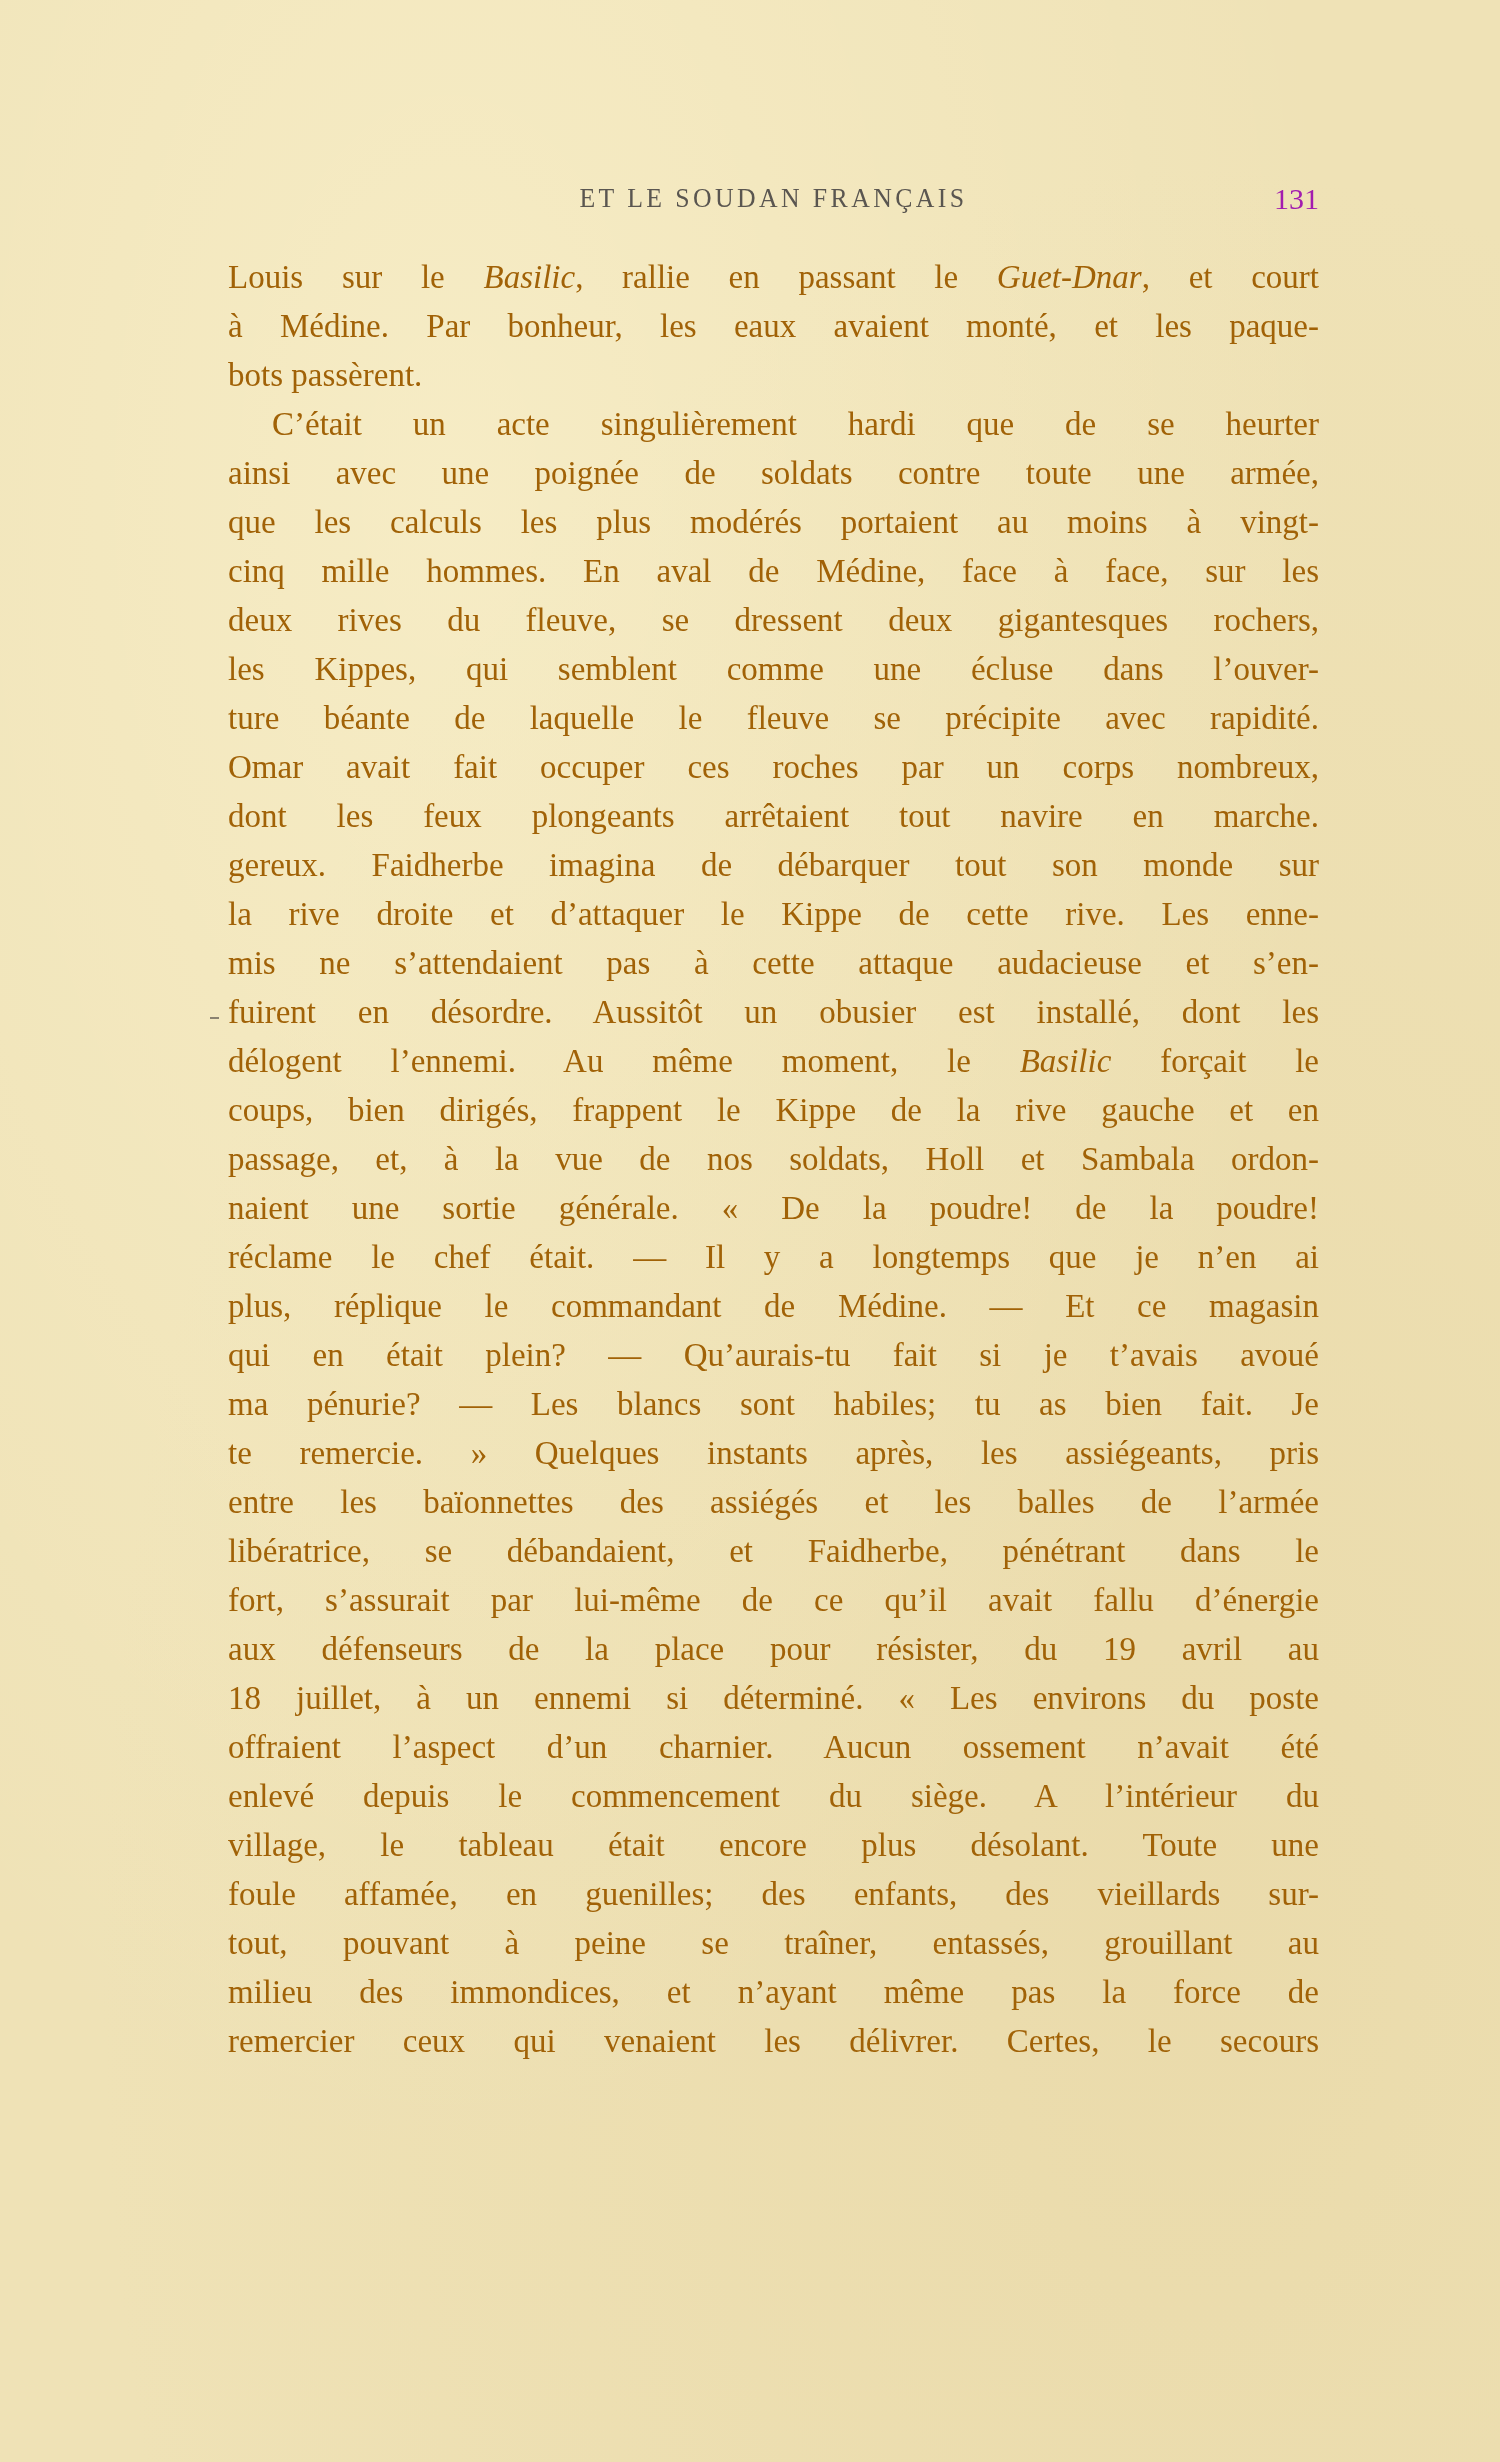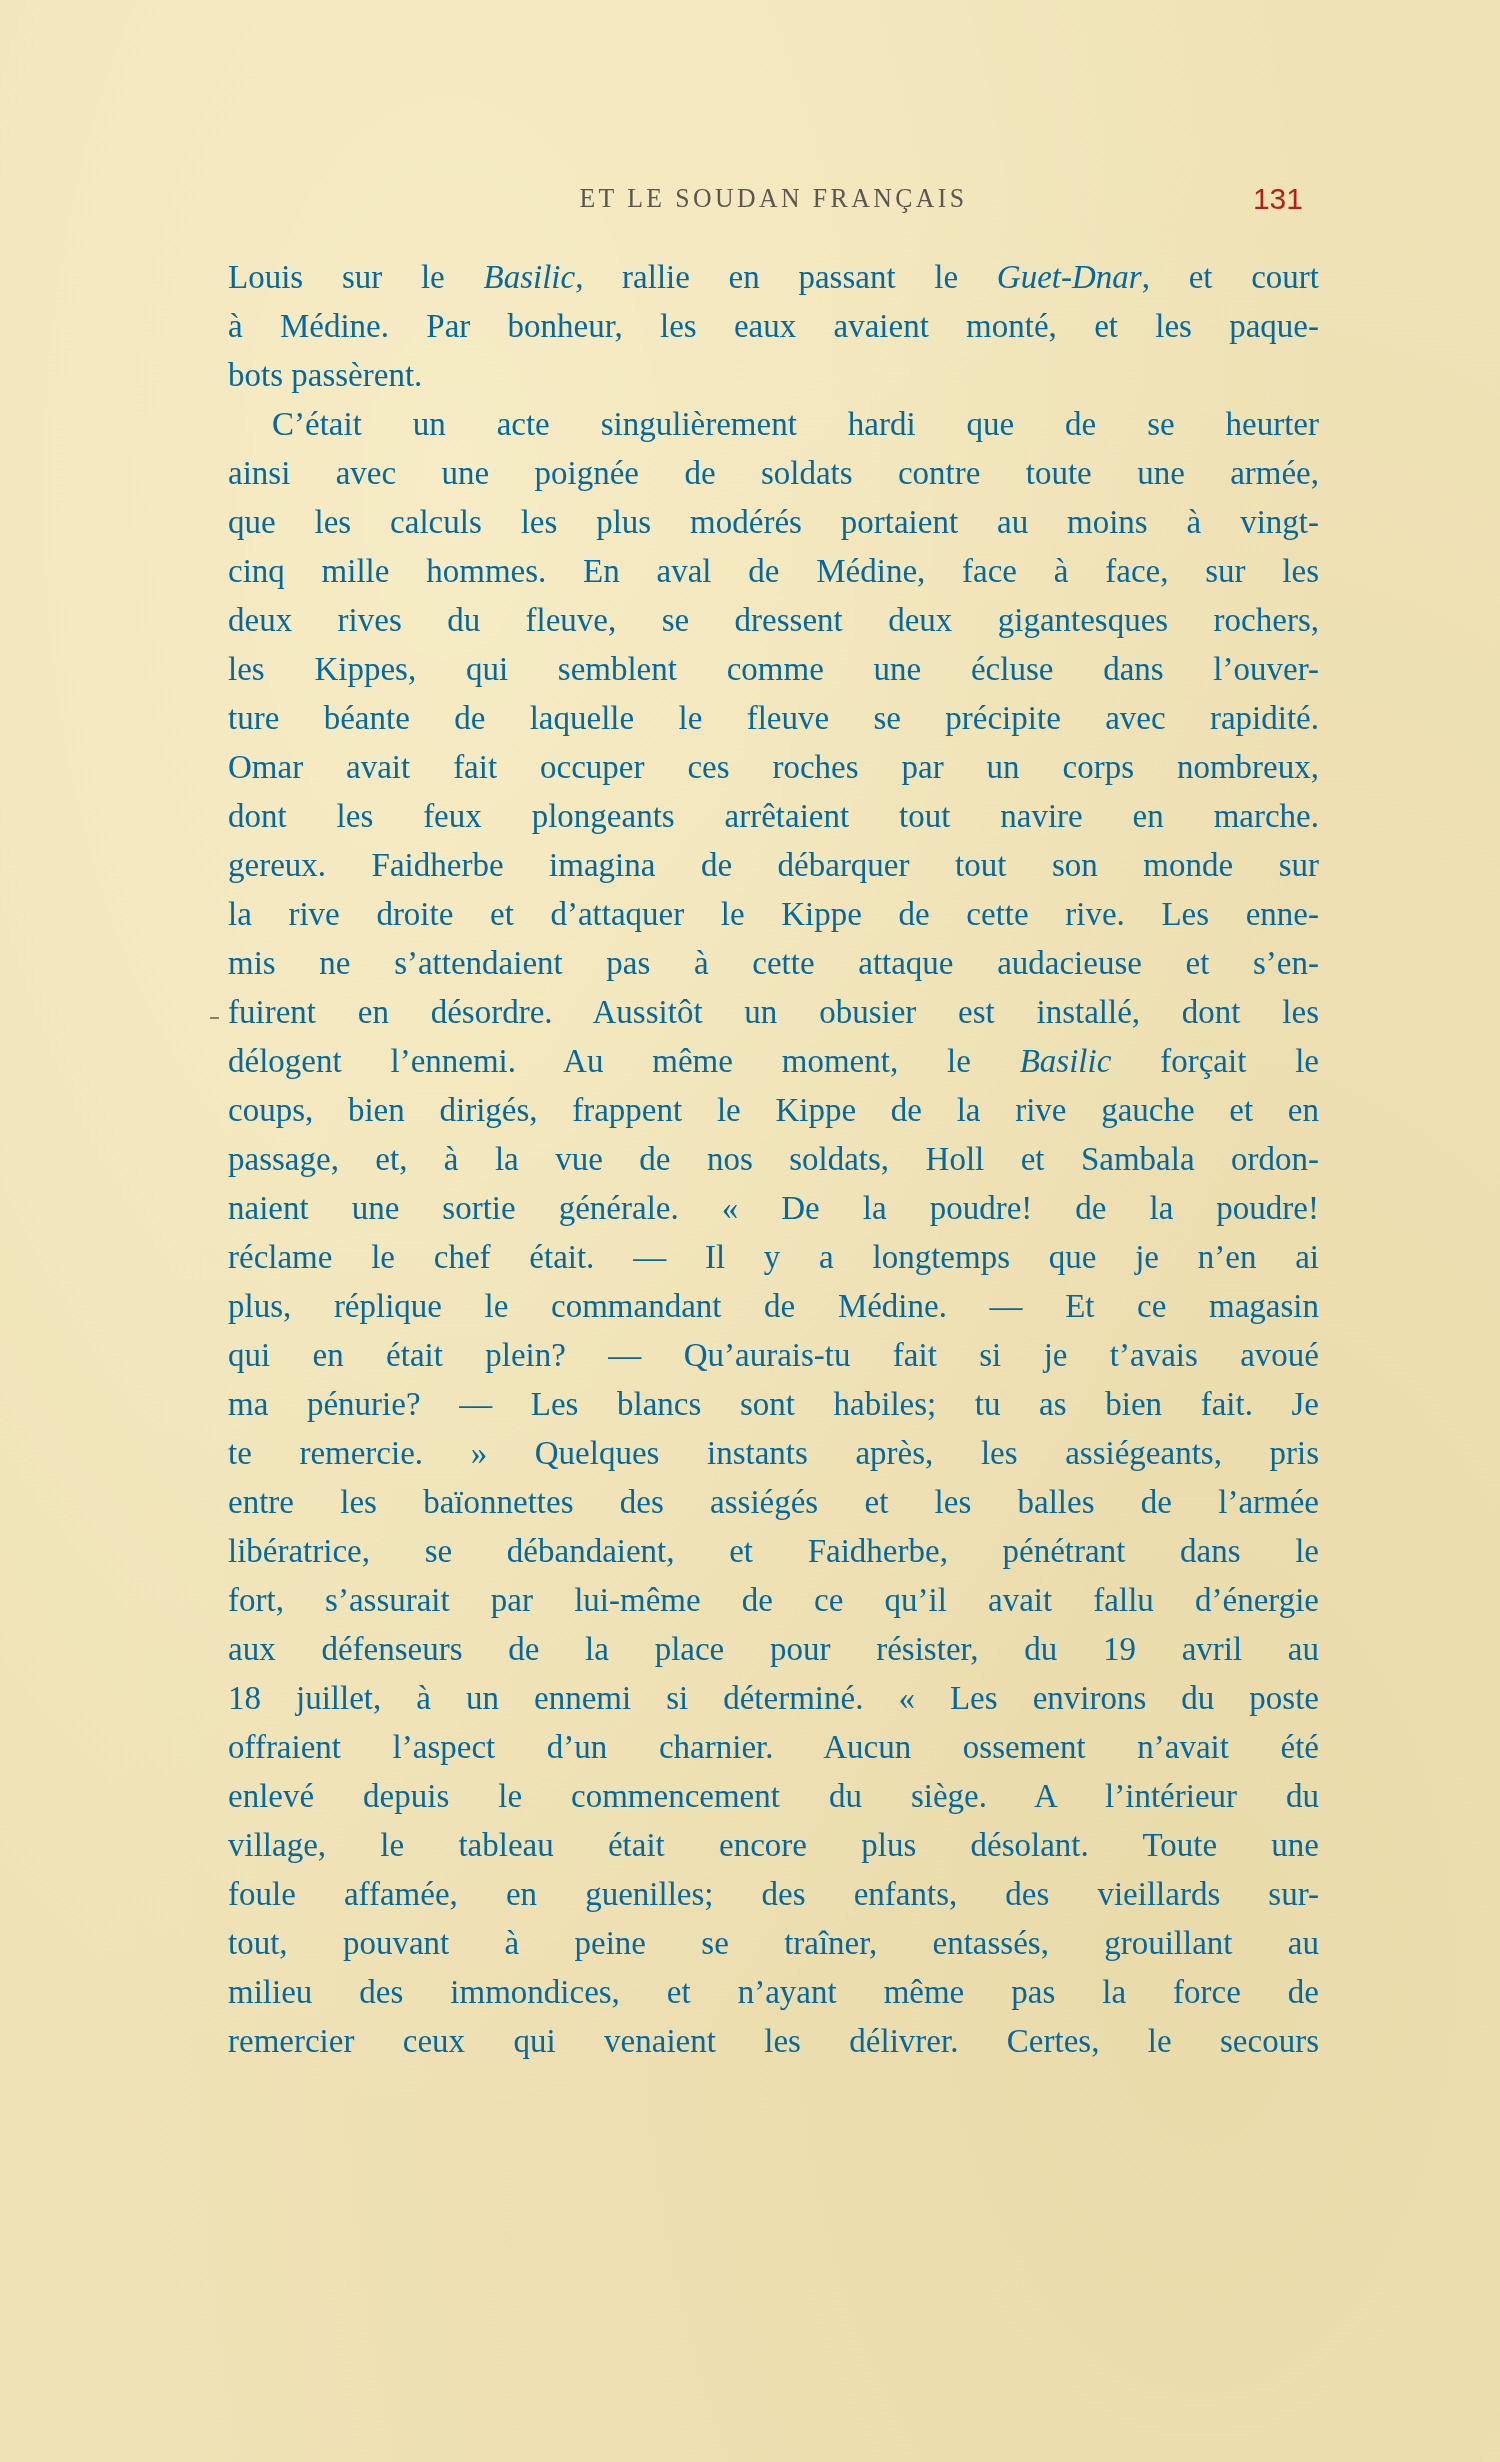--- a/index.html
+++ b/index.html
@@ -38,39 +38,39 @@
     right: 0;
     text-align: center;
     font-family: "Liberation Serif", "DejaVu Serif", serif;
     font-size: 28px;
     letter-spacing: 3.7px;
     color: #5a5650;
     transform: scaleX(0.92);
   }
   .page-number {
     position: absolute;
-    right: 16px;
+    right: 0;
     top: 0;
-    font-family: Liberation Sans, sans-serif;
+    font-family: Liberation Serif, serif;
     font-size: 30px;
-    color: #b91c1c;
+    color: #a21caf;
   }
   .body-text {
     position: absolute;
     top: 253px;
     left: 228px;
     width: 1091px;
   }
   .line {
     display: block;
     height: 49px;
     line-height: 49px;
     font-family: "Liberation Serif", "DejaVu Serif", serif;
     font-size: 33px;
-    color: #0369a1;
+    color: #a16207;
     text-align: justify;
     text-align-last: justify;
     white-space: nowrap;
     overflow: visible;
   }
   .line.last {
     text-align-last: left;
   }
   .line.indent {
     padding-left: 44px;

